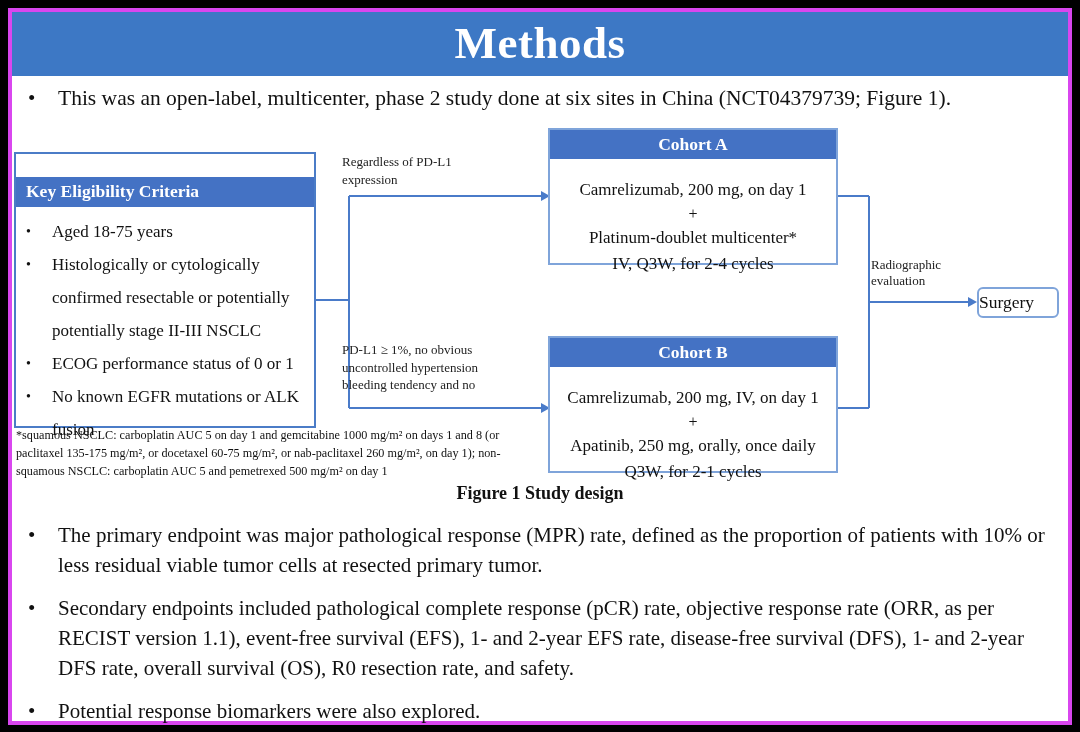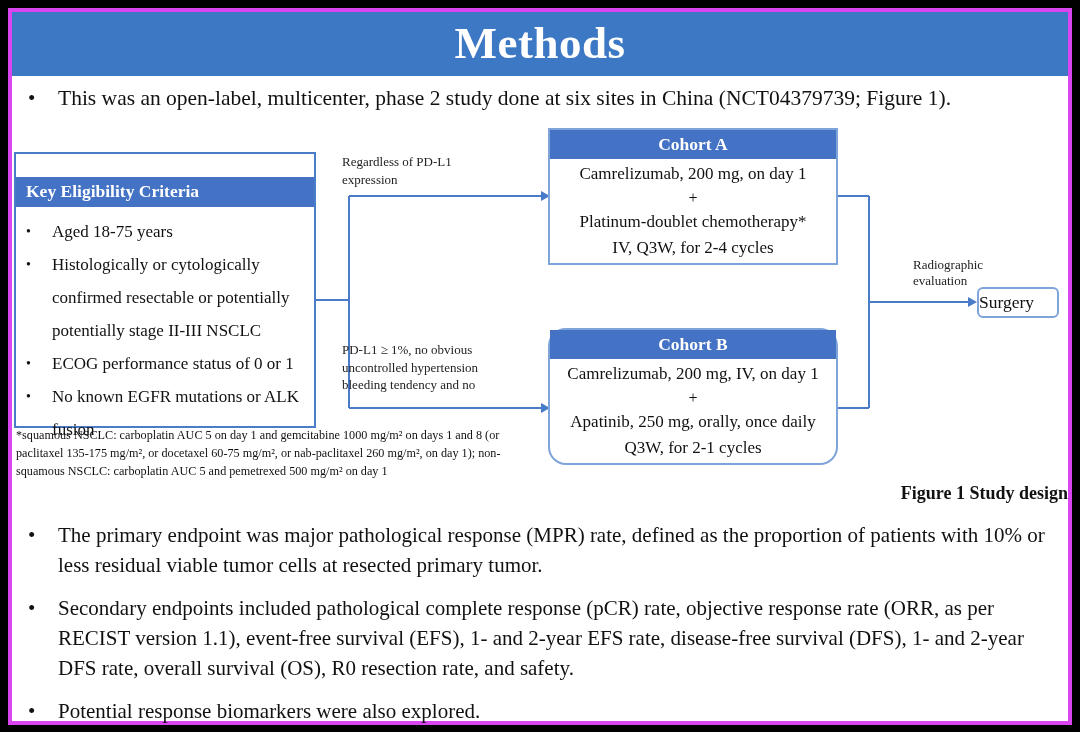--- a/index.html
+++ b/index.html
@@ -23,36 +23,36 @@
   .box-header { background:#4472C4; color:#fff; font-weight:bold; }
 
   .elig { left:2px; top:32px; width:302px; height:276px; border-color:#4B7CC7; }
   .elig .box-header { height:30px; line-height:29px; font-size:17.5px; padding-left:10px;margin-top:23px; }
   .elig ul { list-style:none; padding:8px 8px 0 10px; }
   .elig li { display:flex; font-size:17px; line-height:33px; }
   .elig .li-dot { width:26px; flex:0 0 26px; font-size:14px; }
 
   .cohort { left:536px; width:290px; height:137px; text-align:center; }
   .cohort-a { top:8px; }
-  .cohort-b { top:208px;border-radius:18px; }
+  .cohort-b { top:216px; }
   .cohort .box-header { height:29px; line-height:28px; font-size:17.5px; text-align:center; }
   .cohort .line { font-size:17px; line-height:26px; }
   .cohort .plus-line { font-size:16px; line-height:22px; }
-  .cohort .body { padding-top:2px; }
+  .cohort .body { padding-top:18px; }
 
   .surgery { left:965px; top:167px; width:82px; height:31px; text-align:left;
              font-size:17.5px; line-height:27px;border-radius:6px; }
 
   .flabel { position:absolute; font-size:13px; line-height:17.5px; color:#222; }
   .flabel-top { left:330px; top:33px; width:212px; }
   .flabel-bottom { left:330px; top:221px; width:214px; }
-  .flabel-eval { left:859px; top:137px; width:102px; line-height:16px;margin-left:42px; }
+  .flabel-eval { left:859px; top:137px; width:102px; line-height:16px; }
 
   .footnote { position:absolute; left:4px; top:306px; width:532px; font-size:12.2px; line-height:18px; color:#111; }
-  .caption { position:absolute; left:0; top:363px; width:1056px; text-align:right; font-size:18px; font-weight:bold; }
+  .caption { position:absolute; left:0; top:363px; width:1056px; text-align:center; font-size:18px; font-weight:bold; }
 
   .bullets { position:absolute; top:508px; left:16px; right:10px; }
   .bullet { display:flex; font-size:21px; line-height:30px; margin-bottom:13px; }
 </style>
 </head>
 <body>
 
 <div class="panel">
 
   <div class="band">
@@ -115,21 +115,21 @@
       <div>PD-L1 ≥ 1%, no obvious</div>
       <div>uncontrolled  hypertension</div>
       <div>bleeding  tendency  and no</div>
     </div>
 
     <div class="box cohort cohort-a">
       <div class="box-header">Cohort A</div>
       <div class="body">
         <div class="line">Camrelizumab, 200 mg, on day 1</div>
         <div class="line plus-line">+</div>
-        <div class="line">Platinum-doublet chemotherapy*</div>
+        <div class="line">Platinum-doublet multicenter*</div>
         <div class="line">IV, Q3W, for 2-4 cycles</div>
       </div>
     </div>
 
     <div class="box cohort cohort-b">
       <div class="box-header">Cohort B</div>
       <div class="body">
         <div class="line">Camrelizumab, 200 mg, IV, on day 1</div>
         <div class="line plus-line">+</div>
         <div class="line">Apatinib, 250 mg, orally, once daily</div>

